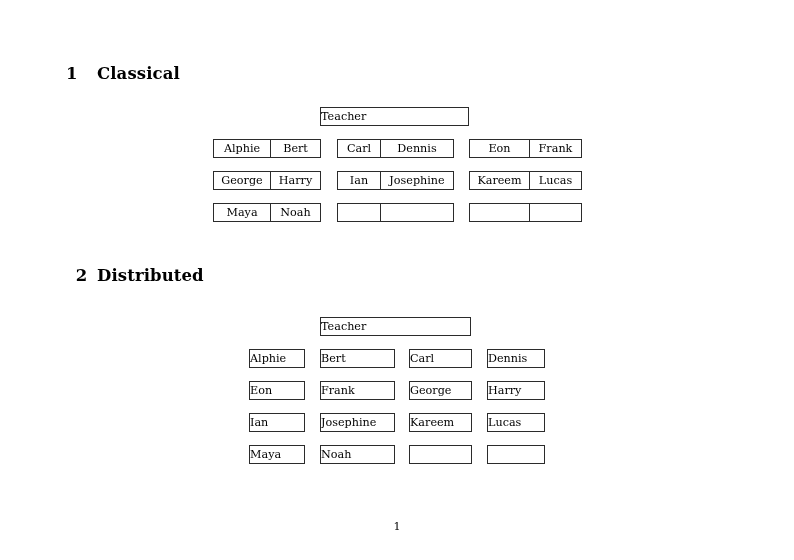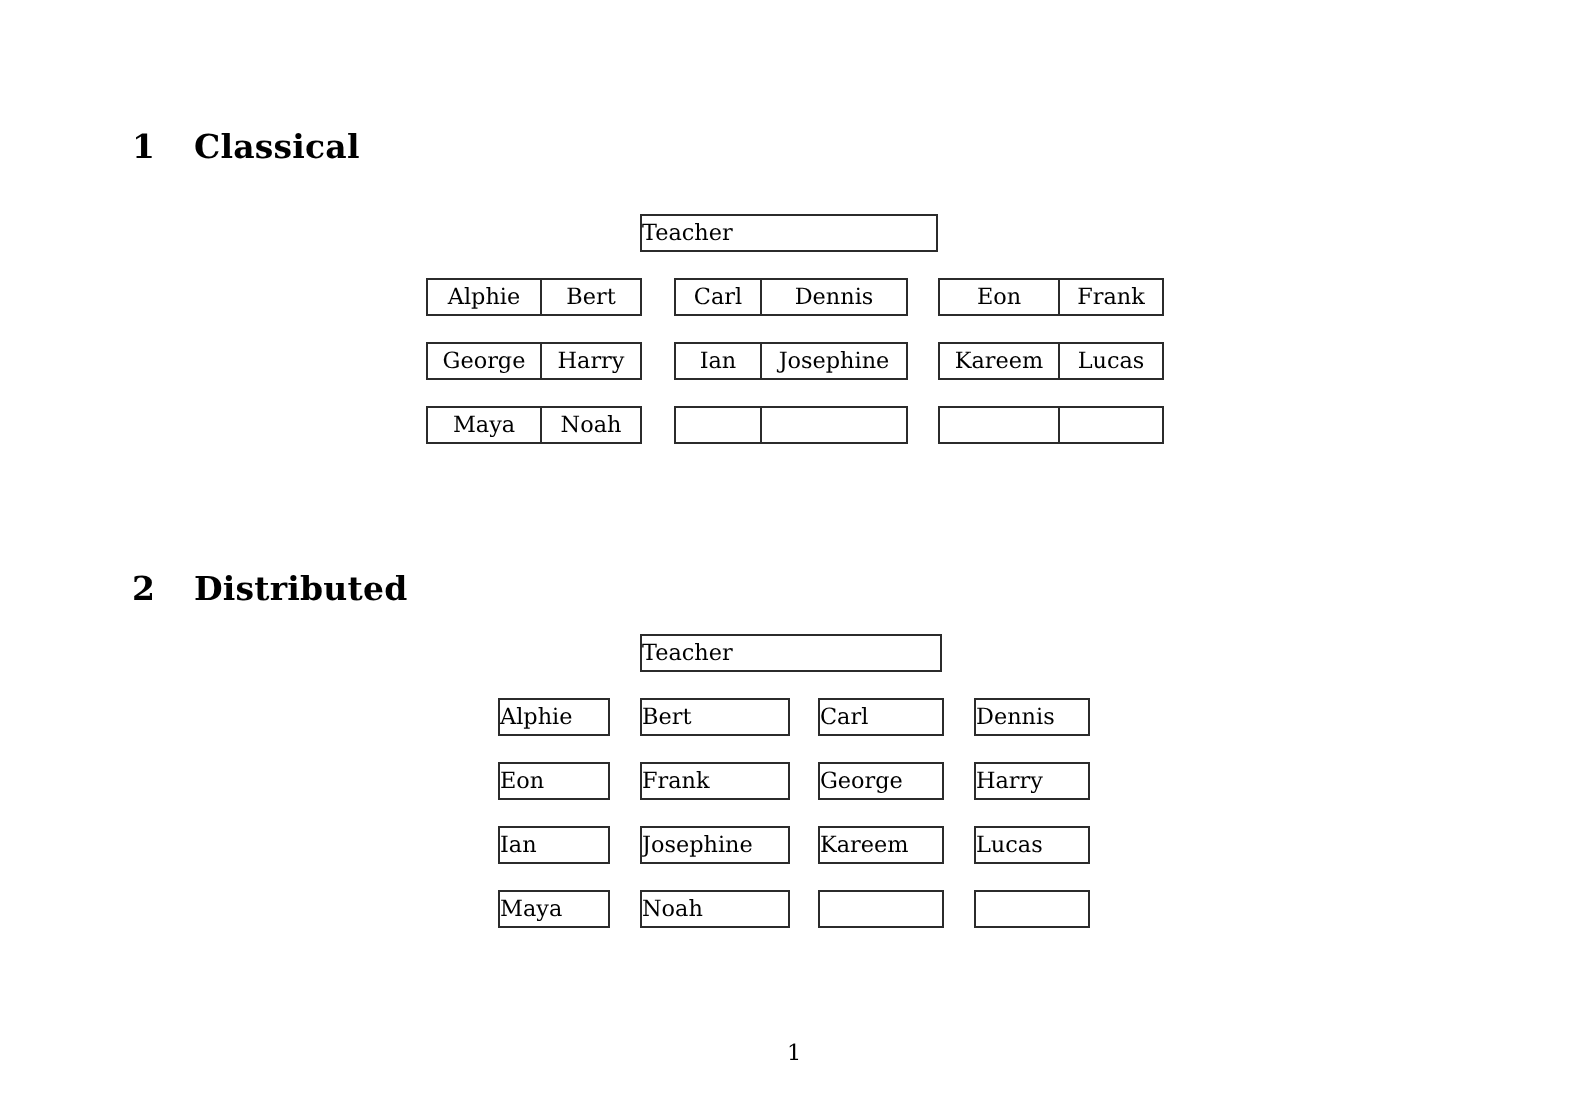--- a/index.html
+++ b/index.html
@@ -29,21 +29,21 @@
   }
   .section-heading .sec-num {
     display: inline-block;
     width: 31px;
   }
   .section-heading .sec-title {
     display: inline-block;
   }
 
   #heading-classical   { left: 66px; top: 66px; }
-  #heading-distributed { left: 66px; top: 287px; }
+  #heading-distributed { left: 66px; top: 268px; text-align: center; }
 
   
   .box {
     position: absolute;
     box-sizing: border-box;
     border: 1px solid #2b2b2b;
     background: #ffffff;
     font-size: 11.2px;
     line-height: 16px;
     height: 19px;

